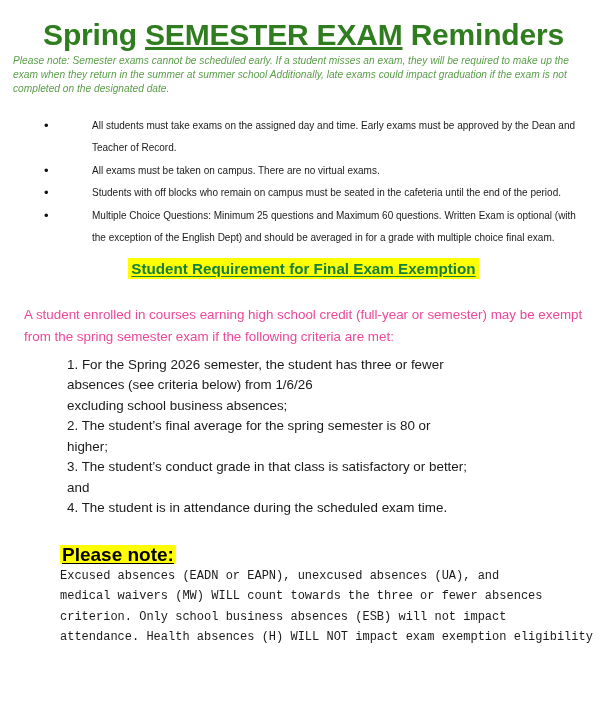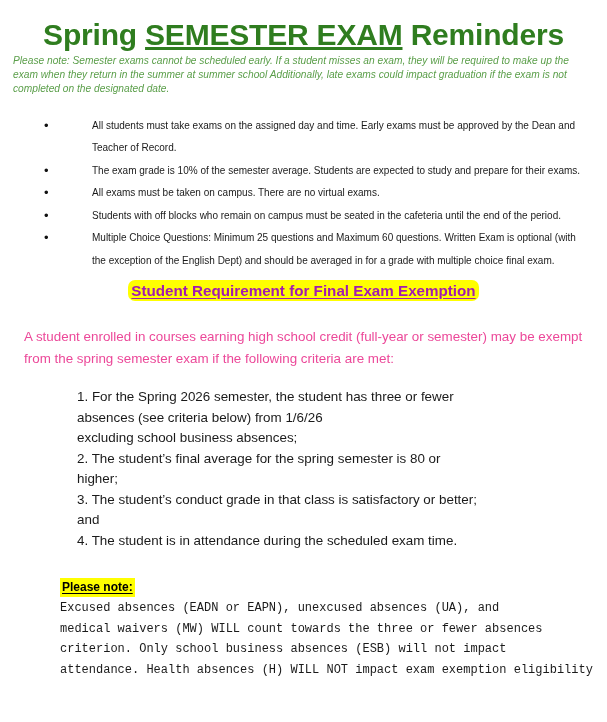--- a/index.html
+++ b/index.html
@@ -80,63 +80,62 @@
   
   .section-heading-wrap {
     text-align: center;
     margin: 7px 0 0 0;
   }
   .section-heading {
     display: inline;
     font-size: 15.2px;
     font-weight: bold;
     line-height: 24px;
-    color: #a21caf;
+    color: #15803d;
     background: #ffff00;
     text-decoration: underline;
     text-underline-offset: 2px;
     padding: 2px 3px 2px 3px;
     box-decoration-break: clone;
-    border-radius: 7px;
     -webkit-box-decoration-break: clone;
   }
 
   
   .body-para {
     font-size: 13.4px;
     line-height: 22px;
     color: #ec4899;
     margin: 23px 0 0 0;
     padding: 0 22px 0 24px;
     text-align: left;
   }
 
   
   .criteria {
     list-style: none;
-    margin: 17px;
+    margin: 7px;
     padding: 0 22px 0 60px;
   }
   .criteria li {
     font-size: 13.4px;
     line-height: 20.5px;
     color: #1a1a1a;
     margin: 0;
     padding: 0;
     text-align: left;
   }
 
   
   .note-block {
     margin: 26px 0 0 0;
     padding: 0 22px 0 60px;
   }
   .note-heading {
     display: inline-block;
-    font-size: 12px;
+    font-size: 19px;
     font-weight: bold;
     line-height: 19px;
     color: #000000;
     background: #ffff00;
     text-decoration: underline;
     text-underline-offset: 2px;
     padding: 0 2px;
   }
   .note-lines {
     margin: 1px 0 0 0;
@@ -160,21 +159,20 @@
   </h1>
 
   <div class="subtitle">
     <span>Please note: Semester exams cannot be scheduled early. If a student misses an exam, they will be required to</span>
     <span>make up the exam when they return in the summer at summer school Additionally, late exams could impact</span>
     <span>graduation if the exam is not completed on the designated date.</span>
   </div>
 
   <ul class="bullets">
     <li>All students must take exams on the assigned day and time. Early exams must be approved by the Dean and Teacher of Record.</li>
-    <li>The exam grade is 10% of the semester average. Students are expected to study and prepare for their exams.</li>
     <li>All exams must be taken on campus. There are no virtual exams.</li>
     <li>Students with off blocks who remain on campus must be seated in the cafeteria until the end of the period.</li>
     <li>Multiple Choice Questions: Minimum 25 questions and Maximum 60 questions. Written Exam is optional (with the exception of the English Dept) and should be averaged in for a grade with multiple choice final exam.</li>
   </ul>
 
   <div class="section-heading-wrap">
     <span class="section-heading">Student Requirement for Final Exam Exemption</span>
   </div>
 
   <p class="body-para">A student enrolled in courses earning high school credit (full-year or semester) may be exempt from the spring semester exam if the following criteria are met:</p>

